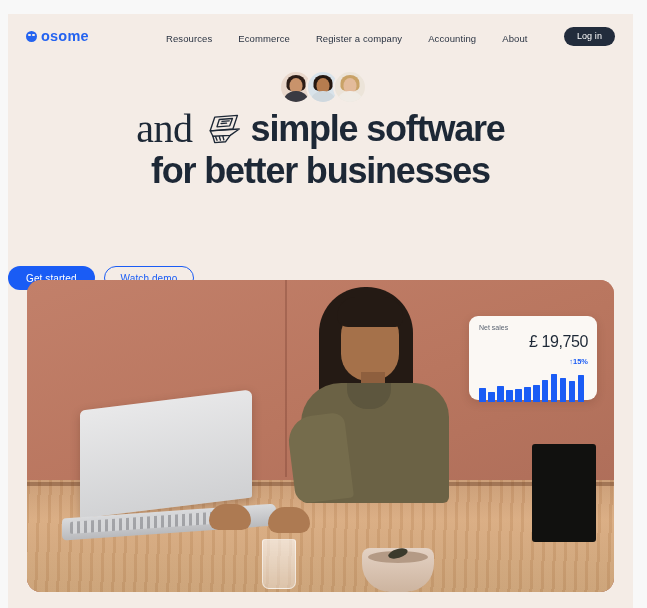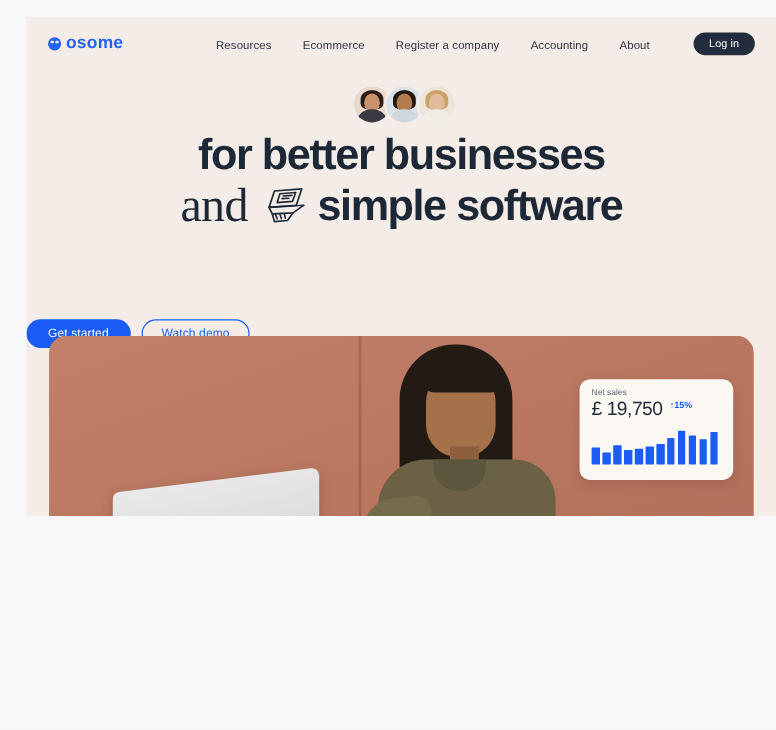--- a/index.html
+++ b/index.html
@@ -10,21 +10,21 @@
     -webkit-font-smoothing:antialiased;
   }
 
   
   .viewport {
     position:absolute; left:0; top:0; width:647px; height:608px;
     background:#f8f8f8;
   }
   .page {
     position:absolute;
-    left:22px; top:14px; width:625px; height:416px;
+    left:8px; top:14px; width:625px; height:594px;
     background:#f4ece6;
     overflow:hidden;
   }
 
   
   .nav {
     position:absolute; left:0; top:0; width:625px; height:52px;
     display:flex; align-items:center;
   }
   .logo {
@@ -309,21 +309,21 @@
 
   
   .card-sales {
     position:absolute; left:461px; top:302px;
     width:128px; height:84px;
     background:#fbf8f4; border-radius:9px;
     padding:8px 9px 7px 10px;
     box-shadow:0 3px 10px rgba(60,30,20,.16);
   }
   .card-label { font-size:7px; color:#5b6472; margin-bottom:2px; }
-  .sales-row { display:flex; align-items:flex-start; gap:6px; }
+  .sales-row { display:flex; align-items:flex-end; gap:6px;flex-direction:column; }
   .sales-value { font-size:16px; font-weight:500; color:#1d2836; letter-spacing:-.4px; }
   .sales-delta { font-size:7.5px; font-weight:700; color:#1a5cf5; }
   .bars {
     display:flex; align-items:flex-end; gap:2.4px;
     height:30px; margin-top:6px;
   }
   .bar { width:6.6px; background:#1a5cf5; border-radius:.5px; }
 
   
   .card-invoice {
@@ -385,40 +385,40 @@
             <span class="av av3">
               <span class="sky"></span>
                 <span class="hair"></span>
                 <span class="head"></span>
                 <span class="body"></span>
             </span>
           </span>
         </div>
 
         <div class="hl-row">
-          <span class="sans">for better businesses</span>
-        </div>
-
-        <div class="hl-row">
           <span class="serif">and</span>
           <svg class="lap-icon" viewBox="0 0 44 34">
             <g fill="none" stroke="#1d2836" stroke-width="1.5" stroke-linejoin="round" stroke-linecap="round">
               <path d="M14 4 L39 2 L34 17 L9 19 Z"></path>
               <path d="M19 6.5 L33.5 5.4 L30.5 13.5 L16.5 14.6 Z"></path>
               <path d="M22 8.6 L30 8"></path>
               <path d="M21 11 L27 10.6"></path>
               <path d="M9 19 L41 17 L31 24 L12 25 Z"></path>
               <path d="M12 25 L14 32 L26 31 L31 24"></path>
               <path d="M15 25.5 L16.5 29.5"></path>
               <path d="M19 25.3 L20.3 29.3"></path>
               <path d="M23 25 L24 29"></path>
             </g>
           </svg>
           <span class="sans">simple software</span>
         </div>
+
+        <div class="hl-row">
+          <span class="sans">for better businesses</span>
+        </div>
       </h1>
 
       <div class="cta">
         <button class="btn-primary">Get started</button>
         <button class="btn-outline">Watch demo</button>
       </div>
 
       <div class="trust">
         <span class="trust-excellent">Excellent</span>
         <span class="trust-rating">4.5 out of 5</span>

